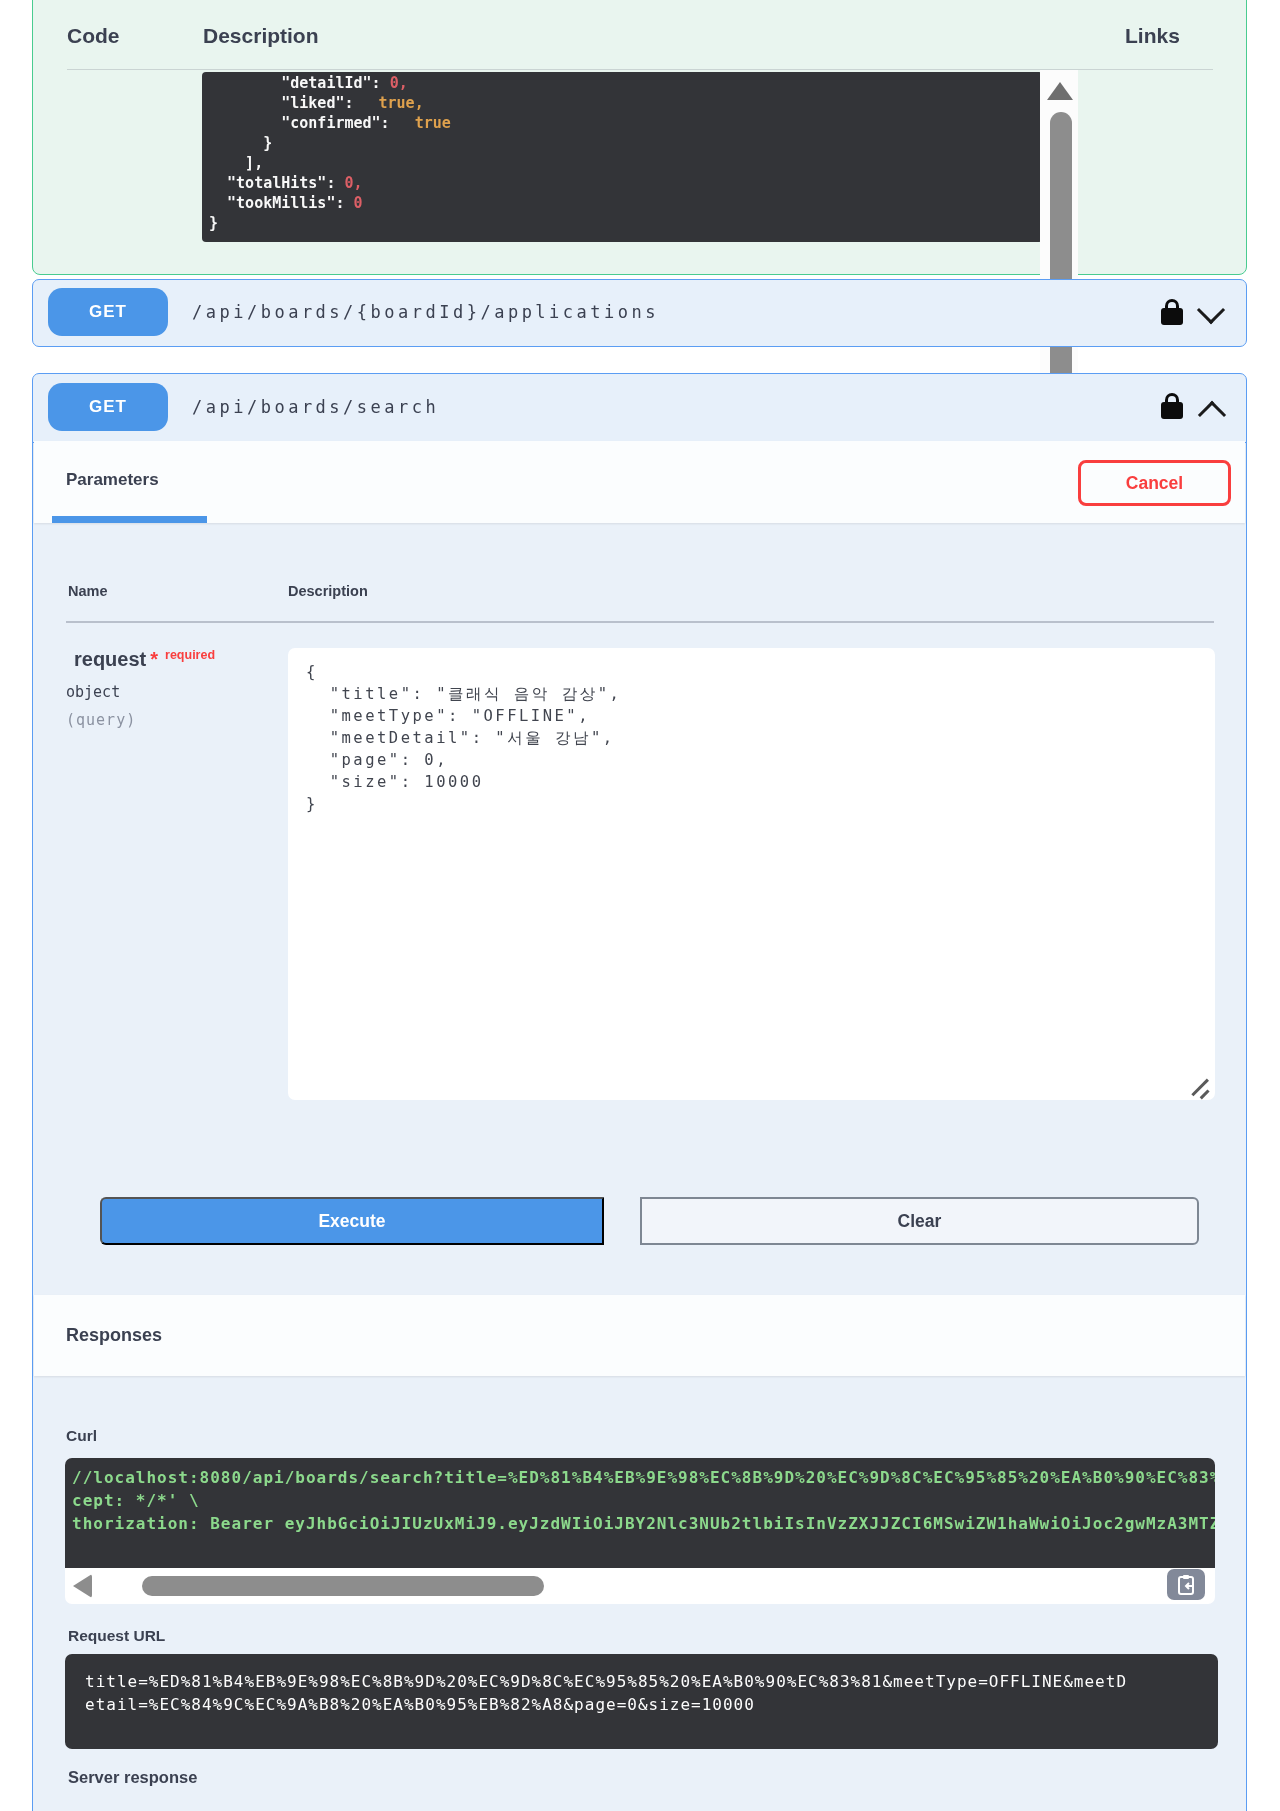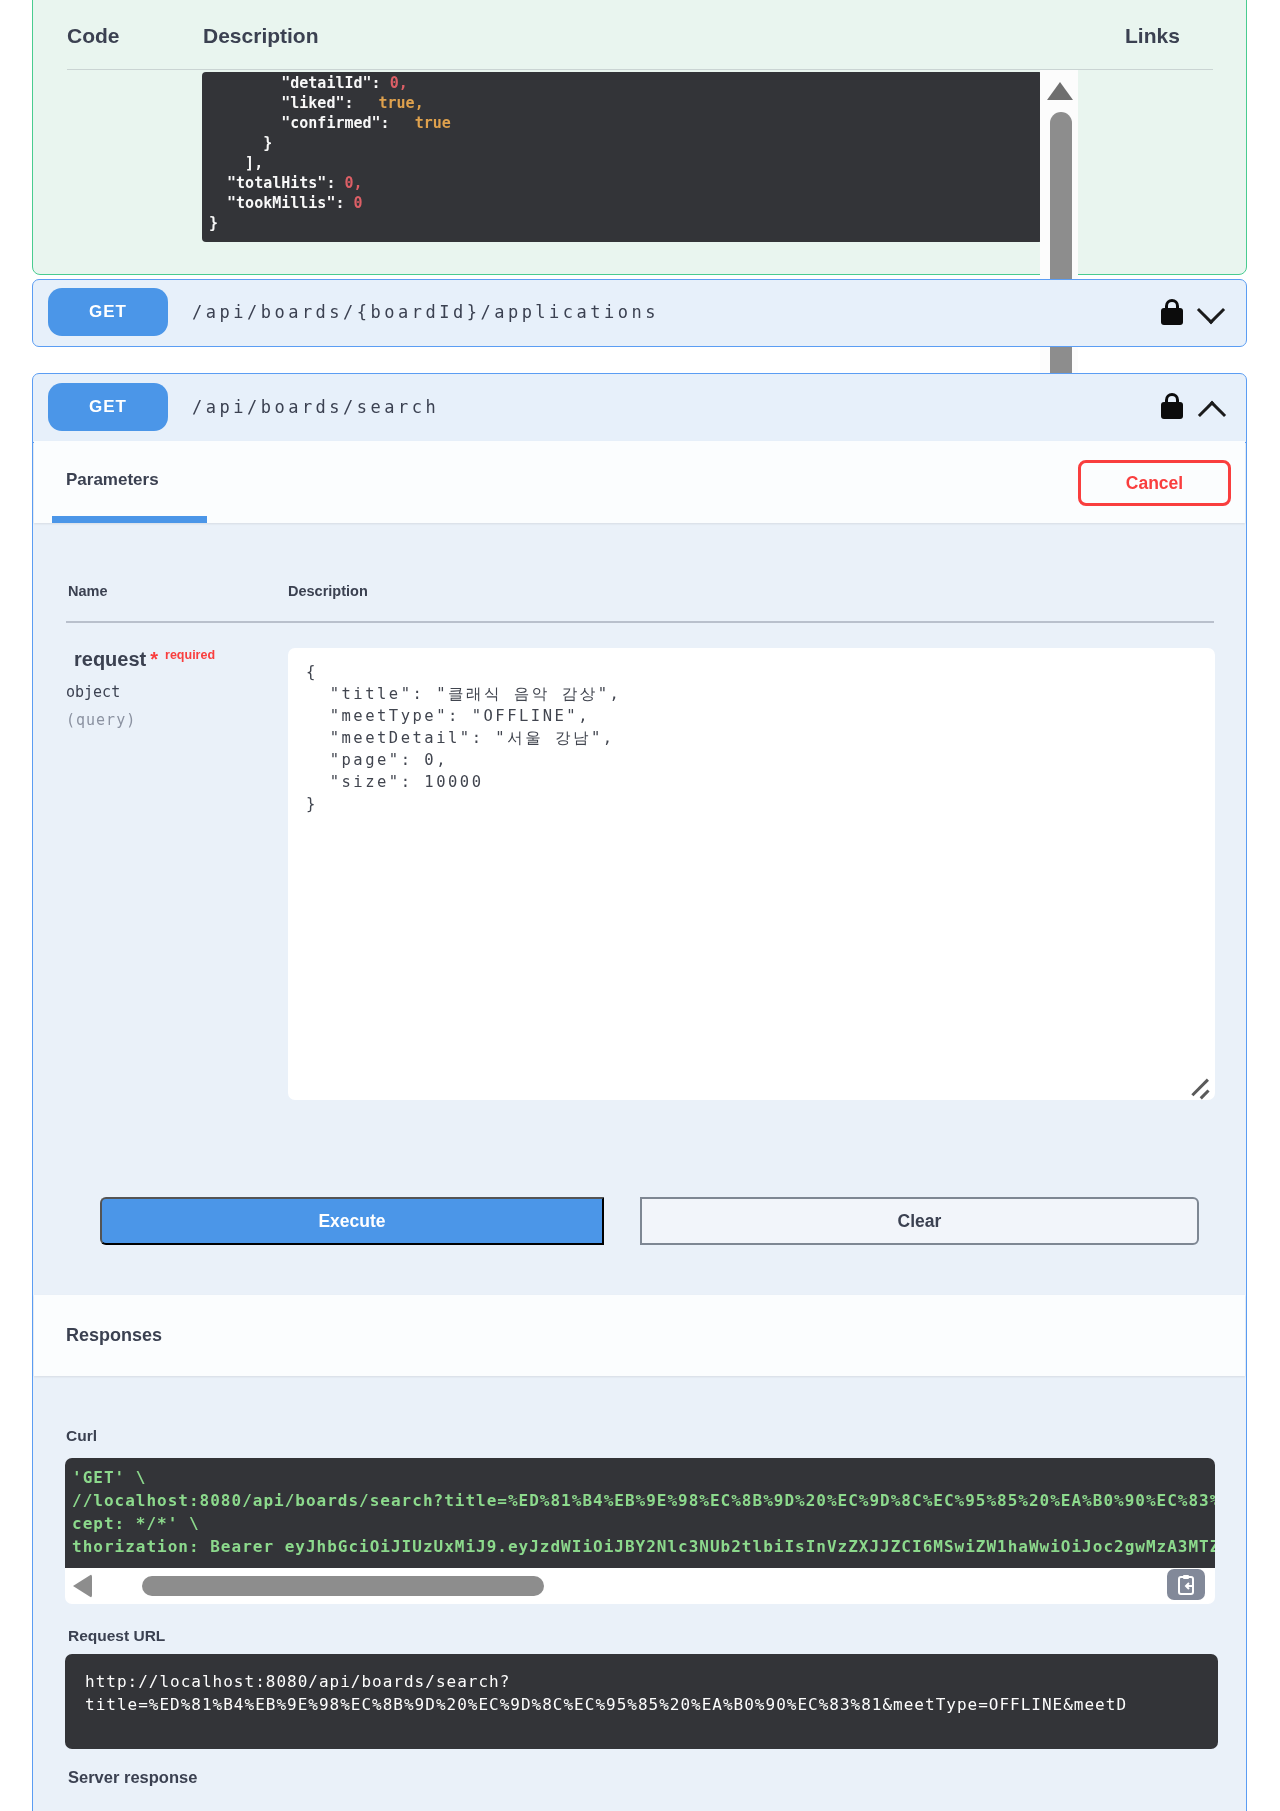--- a/index.html
+++ b/index.html
@@ -149,33 +149,33 @@
     </div>
 
   <button class="abs exec-btn">Execute</button>
   <button class="abs clear-btn">Clear</button>
 
   <div class="abs band band-resp"></div>
   <div class="abs responses-title">Responses</div>
 
   <div class="abs curl-label">Curl</div>
   <div class="abs curl-block mono">
-    <pre><div>'GET' \</div><div>//localhost:8080/api/boards/search?title=%ED%81%B4%EB%9E%98%EC%8B%9D%20%EC%9D%8C%EC%95%85%20%EA%B0%90%EC%83%81</div><div>cept: */*' \</div><div>thorization: Bearer eyJhbGciOiJIUzUxMiJ9.eyJzdWIiOiJBY2Nlc3NUb2tlbiIsInVzZXJJZCI6MSwiZW1haWwiOiJoc2gwMzA3MTZ</div></pre>
+    <pre><div>//localhost:8080/api/boards/search?title=%ED%81%B4%EB%9E%98%EC%8B%9D%20%EC%9D%8C%EC%95%85%20%EA%B0%90%EC%83%81</div><div>cept: */*' \</div><div>thorization: Bearer eyJhbGciOiJIUzUxMiJ9.eyJzdWIiOiJBY2Nlc3NUb2tlbiIsInVzZXJJZCI6MSwiZW1haWwiOiJoc2gwMzA3MTZ</div></pre>
   </div>
   <div class="abs hstrip"></div>
   <div class="abs tri-left"></div>
   <div class="abs hthumb"></div>
   <div class="abs copy-btn">
     <svg width="20" height="22" viewBox="0 0 20 22">
       <rect x="3" y="3" width="14" height="17" rx="2" fill="none" stroke="#ffffff" stroke-width="2"></rect>
       <rect x="7" y="1" width="6" height="4" rx="1" fill="#ffffff"></rect>
       <path d="M18 12 L10 12 M13 9 L10 12 L13 15" stroke="#ffffff" stroke-width="2" fill="none"></path>
     </svg>
   </div>
 
   <div class="abs requrl-label">Request URL</div>
   <div class="abs url-block mono">
-    <pre><div>http://localhost:8080/api/boards/search?</div><div>title=%ED%81%B4%EB%9E%98%EC%8B%9D%20%EC%9D%8C%EC%95%85%20%EA%B0%90%EC%83%81&amp;meetType=OFFLINE&amp;meetD</div></pre>
+    <pre><div>title=%ED%81%B4%EB%9E%98%EC%8B%9D%20%EC%9D%8C%EC%95%85%20%EA%B0%90%EC%83%81&amp;meetType=OFFLINE&amp;meetD</div><div>etail=%EC%84%9C%EC%9A%B8%20%EA%B0%95%EB%82%A8&amp;page=0&amp;size=10000</div></pre>
   </div>
 
   <div class="abs server-resp-label">Server response</div>
 
 </div>
 
 </body></html>

